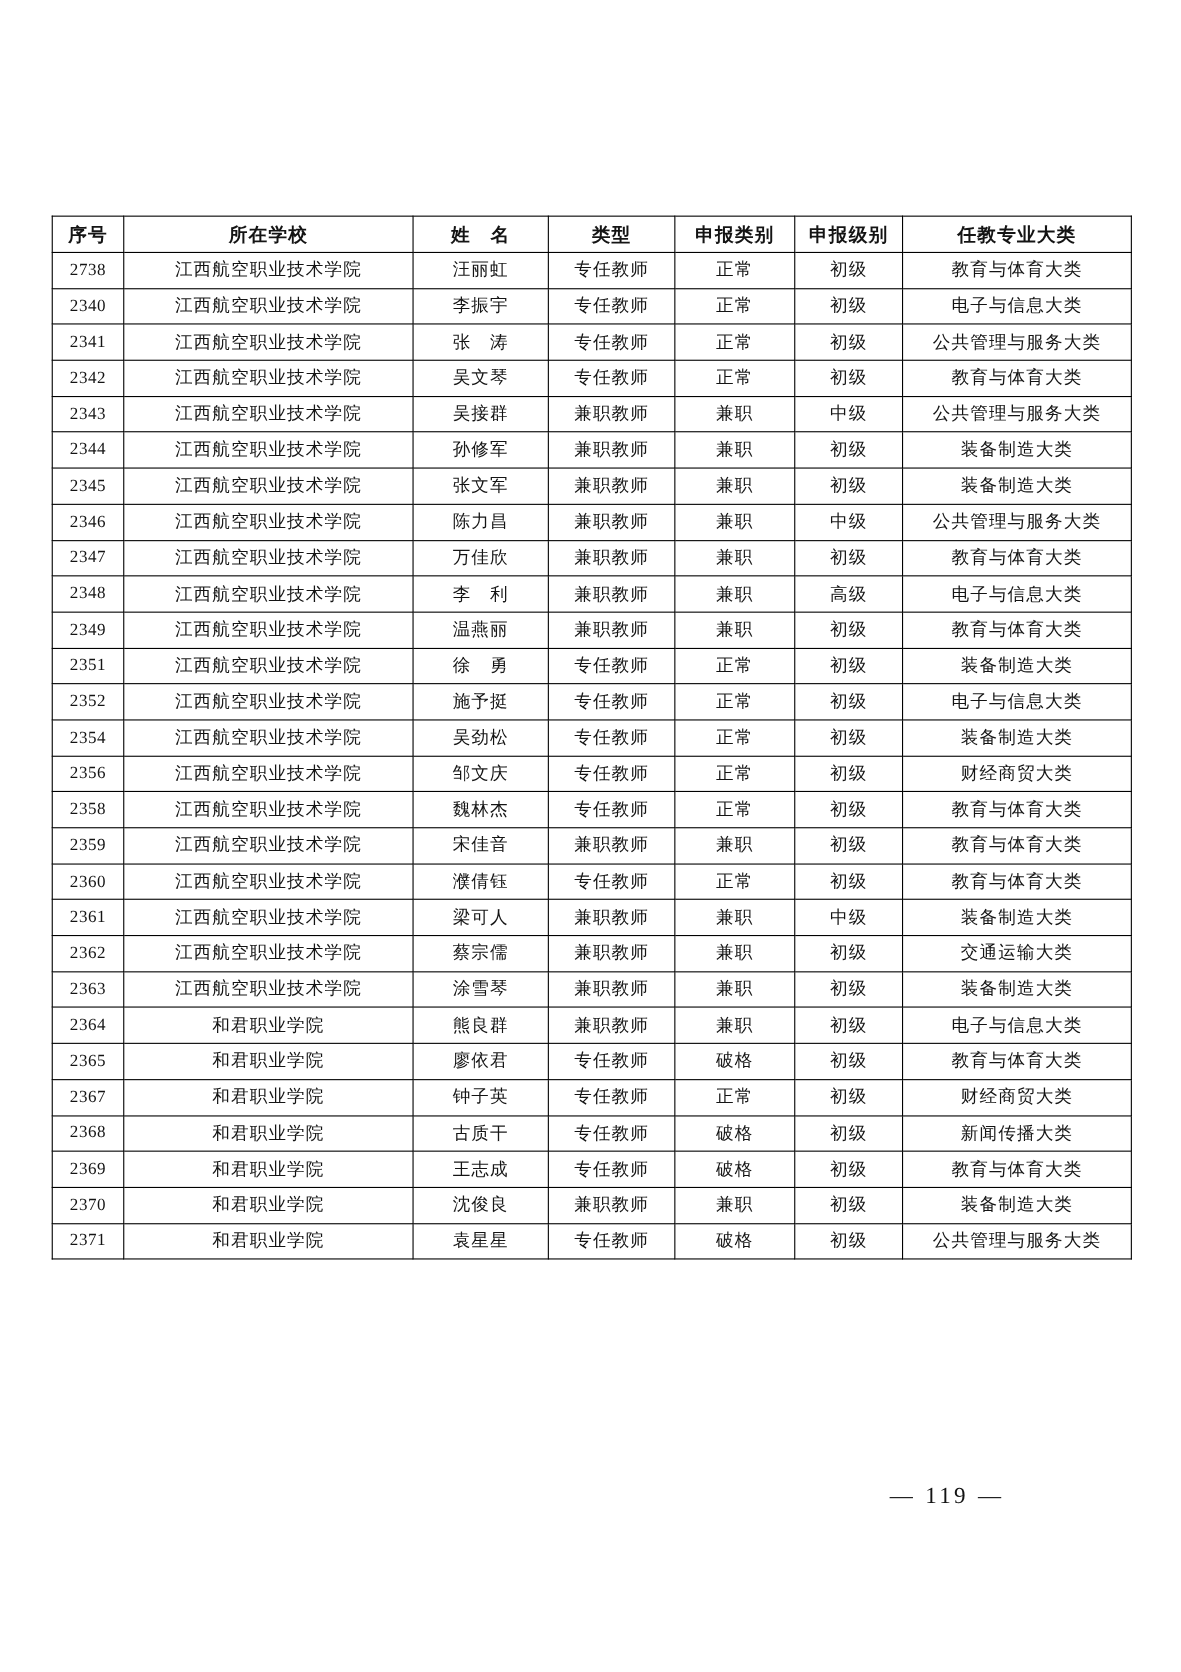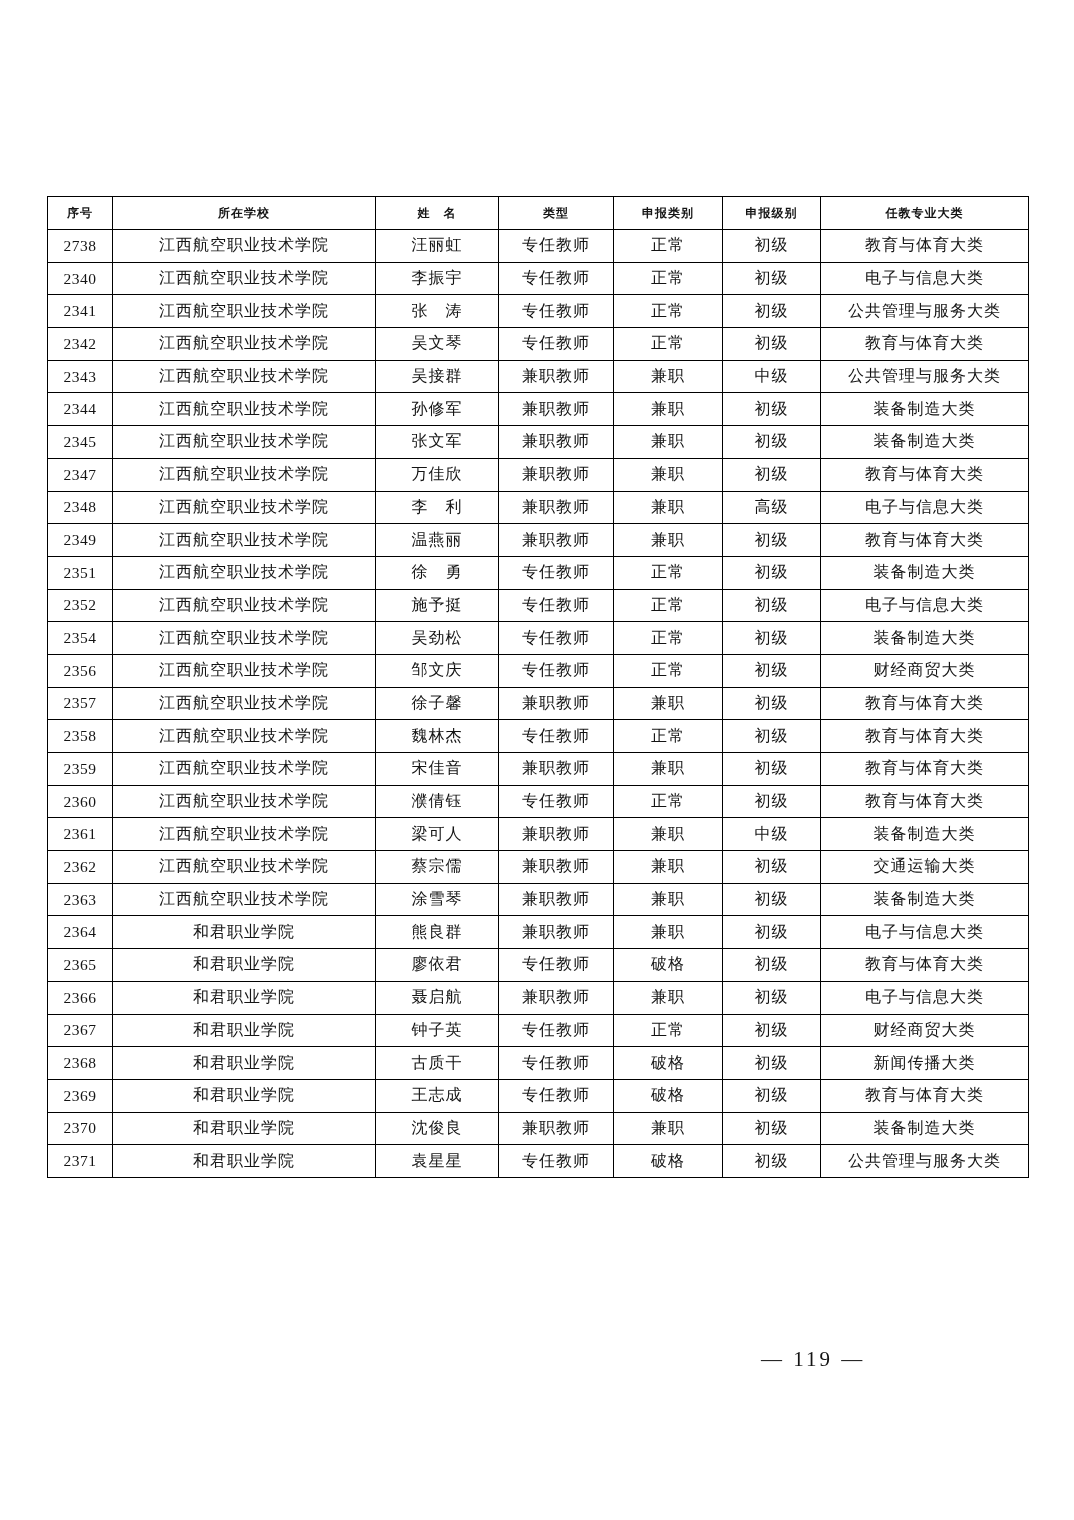--- a/index.html
+++ b/index.html
@@ -23,39 +23,39 @@
     text-align:center;
     vertical-align:middle;
     padding:0;
     overflow:hidden;
     white-space:nowrap;
   }
   .roster-table thead th{
     height:32px;
     font-family:"Liberation Sans","DejaVu Sans",sans-serif;
     font-weight:bold;
-    font-size:12px;
+    font-size:17px;
     letter-spacing:1px;
     margin-top:16px;
   }
   .roster-table tbody td{
     height:31.7px;
     font-size:16px;
     letter-spacing:1px;
   }
   .roster-table tbody td:first-child{
     font-size:15.5px;
     letter-spacing:0.5px;
   }
   .page-number{
     position:absolute;
     top:1347px;
     left:761px;
     width:200px;
-    text-align:left;
+    text-align:center;
     font-size:21px;
     letter-spacing:3px;
   }
 </style>
 </head>
 <body>
 
 <table class="roster-table">
   <colgroup>
     <col style="width:65px">
@@ -135,20 +135,29 @@
       <tr>
         <td>2345</td>
         <td>江西航空职业技术学院</td>
         <td>张文军</td>
         <td>兼职教师</td>
         <td>兼职</td>
         <td>初级</td>
         <td>装备制造大类</td>
       </tr>
       <tr>
+        <td>2346</td>
+        <td>江西航空职业技术学院</td>
+        <td>陈力昌</td>
+        <td>兼职教师</td>
+        <td>兼职</td>
+        <td>中级</td>
+        <td>公共管理与服务大类</td>
+      </tr>
+      <tr>
         <td>2347</td>
         <td>江西航空职业技术学院</td>
         <td>万佳欣</td>
         <td>兼职教师</td>
         <td>兼职</td>
         <td>初级</td>
         <td>教育与体育大类</td>
       </tr>
       <tr>
         <td>2348</td>
@@ -198,29 +207,20 @@
       <tr>
         <td>2356</td>
         <td>江西航空职业技术学院</td>
         <td>邹文庆</td>
         <td>专任教师</td>
         <td>正常</td>
         <td>初级</td>
         <td>财经商贸大类</td>
       </tr>
       <tr>
-        <td>2357</td>
-        <td>江西航空职业技术学院</td>
-        <td>徐子馨</td>
-        <td>兼职教师</td>
-        <td>兼职</td>
-        <td>初级</td>
-        <td>教育与体育大类</td>
-      </tr>
-      <tr>
         <td>2358</td>
         <td>江西航空职业技术学院</td>
         <td>魏林杰</td>
         <td>专任教师</td>
         <td>正常</td>
         <td>初级</td>
         <td>教育与体育大类</td>
       </tr>
       <tr>
         <td>2359</td>
@@ -277,29 +277,20 @@
         <td>电子与信息大类</td>
       </tr>
       <tr>
         <td>2365</td>
         <td>和君职业学院</td>
         <td>廖依君</td>
         <td>专任教师</td>
         <td>破格</td>
         <td>初级</td>
         <td>教育与体育大类</td>
-      </tr>
-      <tr>
-        <td>2366</td>
-        <td>和君职业学院</td>
-        <td>聂启航</td>
-        <td>兼职教师</td>
-        <td>兼职</td>
-        <td>初级</td>
-        <td>电子与信息大类</td>
       </tr>
       <tr>
         <td>2367</td>
         <td>和君职业学院</td>
         <td>钟子英</td>
         <td>专任教师</td>
         <td>正常</td>
         <td>初级</td>
         <td>财经商贸大类</td>
       </tr>

